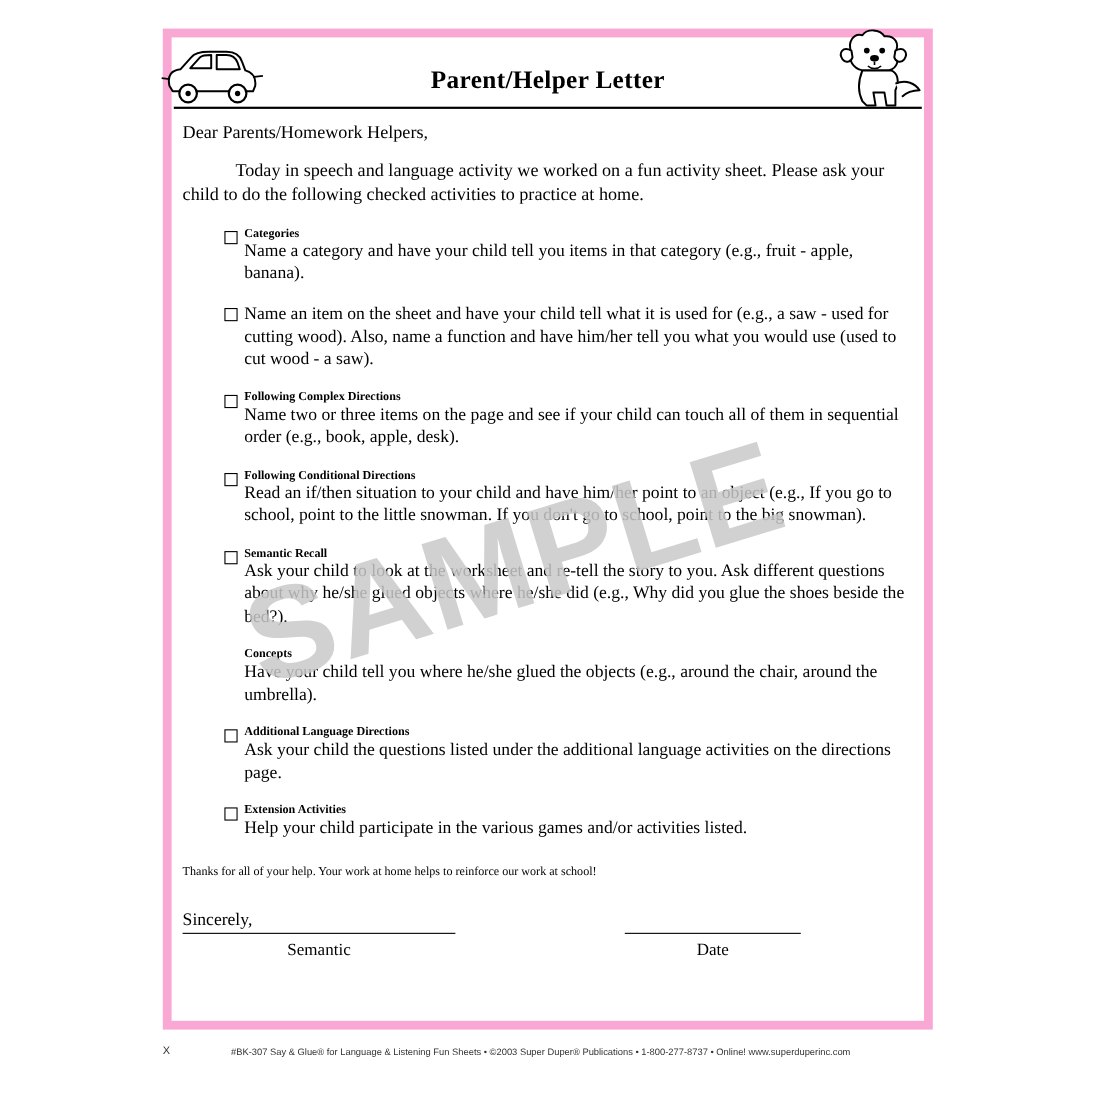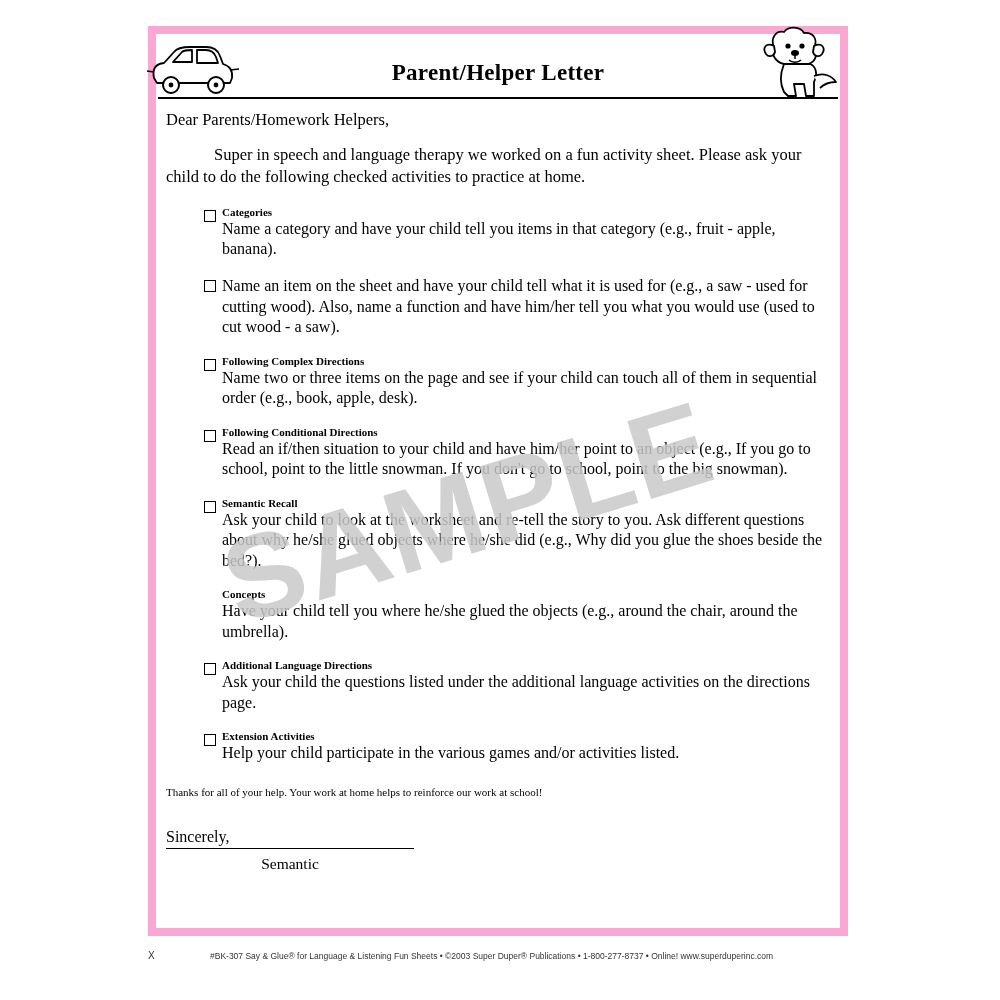--- a/index.html
+++ b/index.html
@@ -219,21 +219,21 @@
         </g>
         <path d="M51 34 L51 37 M45 38 C48 41 54 41 57 38" stroke="#000" stroke-width="1.5" fill="none"></path>
       </svg>
     </div>
 
     <div class="title">Parent/Helper Letter</div>
     <div class="title-rule"></div>
 
     <div class="body">
       <div class="greeting">Dear Parents/Homework Helpers,</div>
-      <div class="intro">Super in speech and language therapy we worked on a fun activity sheet.  Please ask your child to do the following checked activities to practice at home.</div>
+      <div class="intro">Today in speech and language activity we worked on a fun activity sheet.  Please ask your child to do the following checked activities to practice at home.</div>
 
       <ul class="items">
         <li class="item">
           <span class="checkbox"></span>
           <div class="item-title">Categories</div>
           <div class="item-desc">Name a category and have your child tell you items in that category (e.g., fruit - apple, banana).</div>
         </li>
         <li class="item">
           <span class="checkbox"></span>
           <div class="item-desc">Name an item on the sheet and have your child tell what it is used for (e.g., a saw - used for cutting wood).  Also, name a function and have him/her tell you what you would use (used to cut wood - a saw).</div>
@@ -271,20 +271,24 @@
 
       <div class="closing">Thanks for all of your help.  Your work at home helps to reinforce our work at school!</div>
       <div class="sincerely">Sincerely,</div>
     </div>
 
     <div class="sig-row">
       <div class="sig-block sig-teacher">
         <div class="sig-line"></div>
         <div class="sig-label">Semantic</div>
       </div>
+      <div class="sig-block sig-date">
+        <div class="sig-line short"></div>
+        <div class="sig-label">Date</div>
+      </div>
     </div>
 
     <div class="watermark">SAMPLE</div>
   </div>
 
   <div class="footer">
     <span class="footer-x">X</span>
     <span class="footer-text">#BK-307 Say &amp; Glue® for Language &amp; Listening Fun Sheets  •  ©2003 Super Duper® Publications  •  1-800-277-8737  •  Online! www.superduperinc.com</span>
   </div>
 

